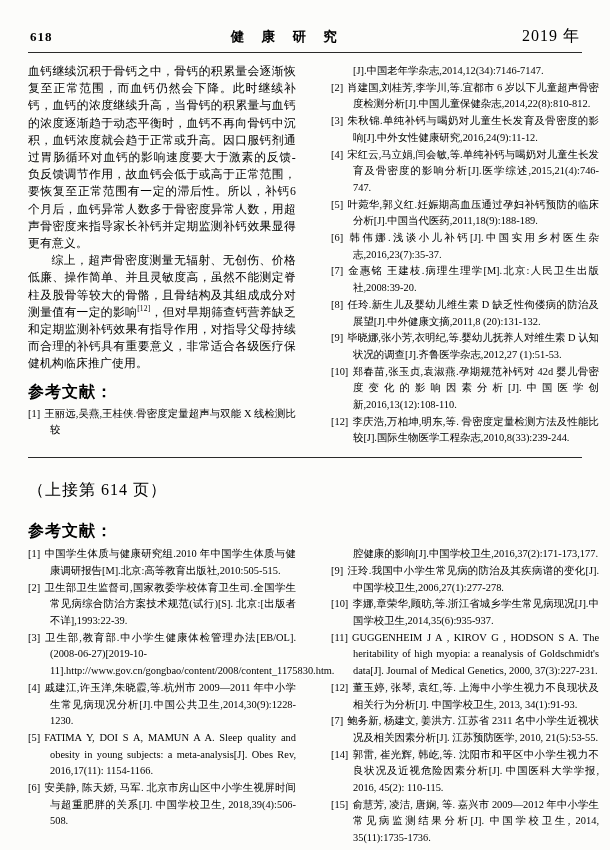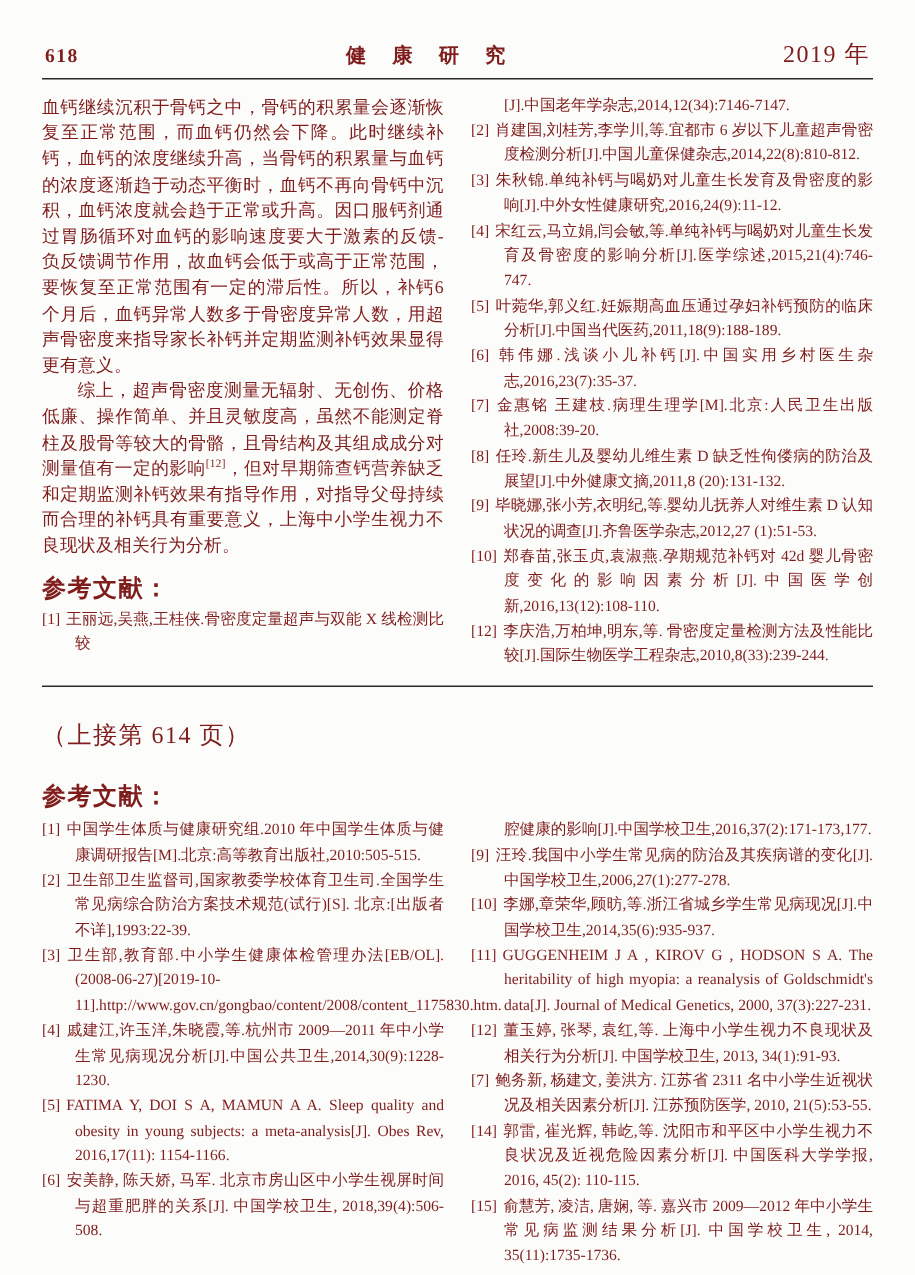--- a/index.html
+++ b/index.html
@@ -5,31 +5,31 @@
   html,body{margin:0;padding:0;background:#e8e8e4;}
   .page{
     position:relative;
     width:610px;height:850px;
     margin:0 auto;
     background:#fcfcfa;
     box-sizing:border-box;
     padding:26px 28px 20px 28px;
     overflow:hidden;
     font-family:"Liberation Serif","DejaVu Serif",serif;
-    color:#7f1d1d;
+    color:#000000;
   }
   .hdr{
     display:flex;justify-content:space-between;align-items:baseline;
     padding:0 2px;
   }
   .hdr .pno{font-size:13px;font-weight:bold;letter-spacing:1px;}
   .hdr .jtitle{font-size:13.5px;font-weight:bold;letter-spacing:7px;}
   .hdr .year{font-size:16px;letter-spacing:1px;}
   .hdr-rule{border:none;border-top:1.6px solid #2a2a2a;margin:5px 0 10px 0;}
-  .cols{display:flex;gap:18px;}
+  .cols{display:flex;gap:35px;}
   .col{width:268px;flex:0 0 268px;}
   .body-p{
     margin:0;font-size:11.8px;line-height:17.2px;text-align:justify;
     text-justify:inter-ideograph;letter-spacing:0.2px;
   }
   .body-p.indent{text-indent:2em;}
   sup.cite{font-size:7.5px;vertical-align:super;line-height:0;}
   .refs-h{
     margin:9px 0 3px 0;font-size:16px;font-weight:bold;letter-spacing:1px;
   }
@@ -52,21 +52,21 @@
   <div class="hdr">
     <span class="pno">618</span>
     <span class="jtitle">健 康 研 究</span>
     <span class="year">2019 年</span>
   </div>
   <hr class="hdr-rule">
 
   <div class="cols">
     <div class="col">
       <p class="body-p">血钙继续沉积于骨钙之中，骨钙的积累量会逐渐恢复至正常范围，而血钙仍然会下降。此时继续补钙，血钙的浓度继续升高，当骨钙的积累量与血钙的浓度逐渐趋于动态平衡时，血钙不再向骨钙中沉积，血钙浓度就会趋于正常或升高。因口服钙剂通过胃肠循环对血钙的影响速度要大于激素的反馈-负反馈调节作用，故血钙会低于或高于正常范围，要恢复至正常范围有一定的滞后性。所以，补钙6个月后，血钙异常人数多于骨密度异常人数，用超声骨密度来指导家长补钙并定期监测补钙效果显得更有意义。</p>
-      <p class="body-p indent"><span>综上，超声骨密度测量无辐射、无创伤、价格低廉、操作简单、并且灵敏度高，虽然不能测定脊柱及股骨等较大的骨骼，且骨结构及其组成成分对测量值有一定的影响</span><sup class="cite">[12]</sup><span>，但对早期筛查钙营养缺乏和定期监测补钙效果有指导作用，对指导父母持续而合理的补钙具有重要意义，上海中小学生视力不良现状及相关行为分析。</span></p>
+      <p class="body-p indent"><span>综上，超声骨密度测量无辐射、无创伤、价格低廉、操作简单、并且灵敏度高，虽然不能测定脊柱及股骨等较大的骨骼，且骨结构及其组成成分对测量值有一定的影响</span><sup class="cite">[12]</sup><span>，但对早期筛查钙营养缺乏和定期监测补钙效果有指导作用，对指导父母持续而合理的补钙具有重要意义，非常适合各级医疗保健机构临床推广使用。</span></p>
       <h3 class="refs-h">参考文献：</h3>
       <p class="ref"><span class="ref-label">[1]</span><span>王丽远,吴燕,王桂侠.骨密度定量超声与双能 X 线检测比较</span></p>
     </div>
 
     <div class="col">
       <p class="ref cont"><span>[J].中国老年学杂志,2014,12(34):7146-7147.</span></p>
       <p class="ref"><span class="ref-label">[2]</span><span>肖建国,刘桂芳,李学川,等.宜都市 6 岁以下儿童超声骨密度检测分析[J].中国儿童保健杂志,2014,22(8):810-812.</span></p>
       <p class="ref"><span class="ref-label">[3]</span><span>朱秋锦.单纯补钙与喝奶对儿童生长发育及骨密度的影响[J].中外女性健康研究,2016,24(9):11-12.</span></p>
       <p class="ref"><span class="ref-label">[4]</span><span>宋红云,马立娟,闫会敏,等.单纯补钙与喝奶对儿童生长发育及骨密度的影响分析[J].医学综述,2015,21(4):746-747.</span></p>
       <p class="ref"><span class="ref-label">[5]</span><span>叶菀华,郭义红.妊娠期高血压通过孕妇补钙预防的临床分析[J].中国当代医药,2011,18(9):188-189.</span></p>

